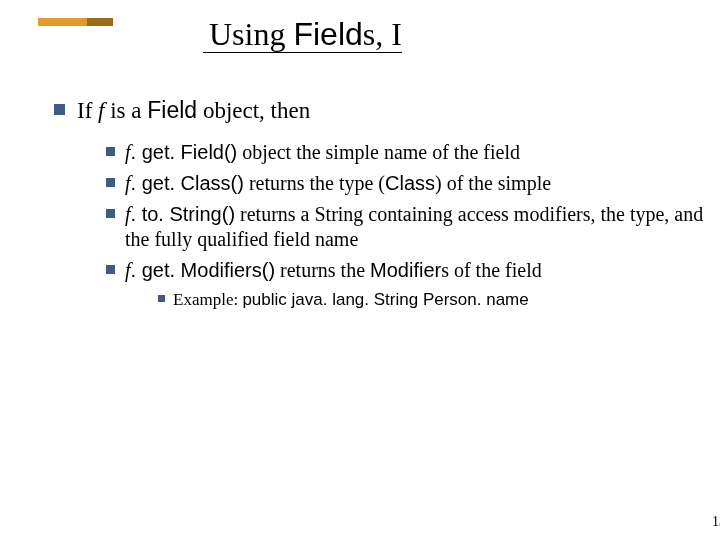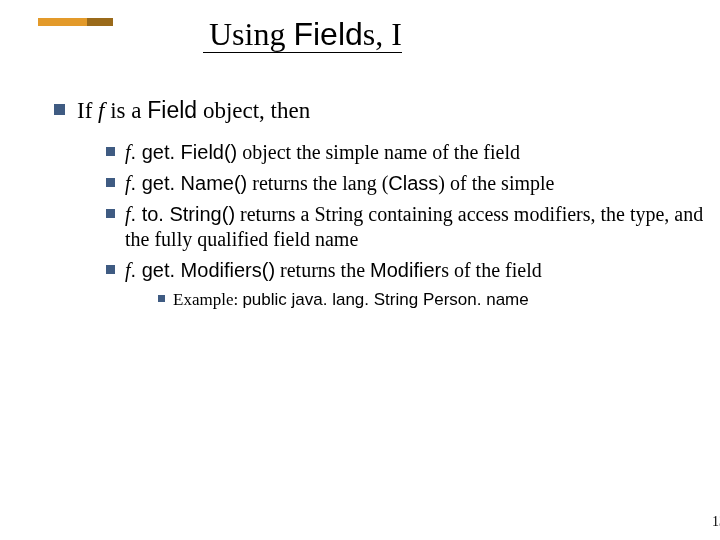--- a/index.html
+++ b/index.html
@@ -126,21 +126,21 @@
     <div class="row lvl2">
       <span class="bullet-sq sm"></span>
       <div class="content">
         <span class="italic">f</span><span class="mono">. get. Field()</span><span> object the simple name of the field</span>
       </div>
     </div>
 
     <div class="row lvl2">
       <span class="bullet-sq sm"></span>
       <div class="content">
-        <span class="italic">f</span><span class="mono">. get. Name()</span><span> returns the lang (</span><span class="mono">Class</span><span>) of the simple</span>
+        <span class="italic">f</span><span class="mono">. get. Class()</span><span> returns the type (</span><span class="mono">Class</span><span>) of the simple</span>
       </div>
     </div>
 
     <div class="row lvl2">
       <span class="bullet-sq sm"></span>
       <div class="content">
         <span class="italic">f</span><span class="mono">. to. String()</span><span> returns a String containing access modifiers, the type, and the fully qualified field name</span>
       </div>
     </div>
 

